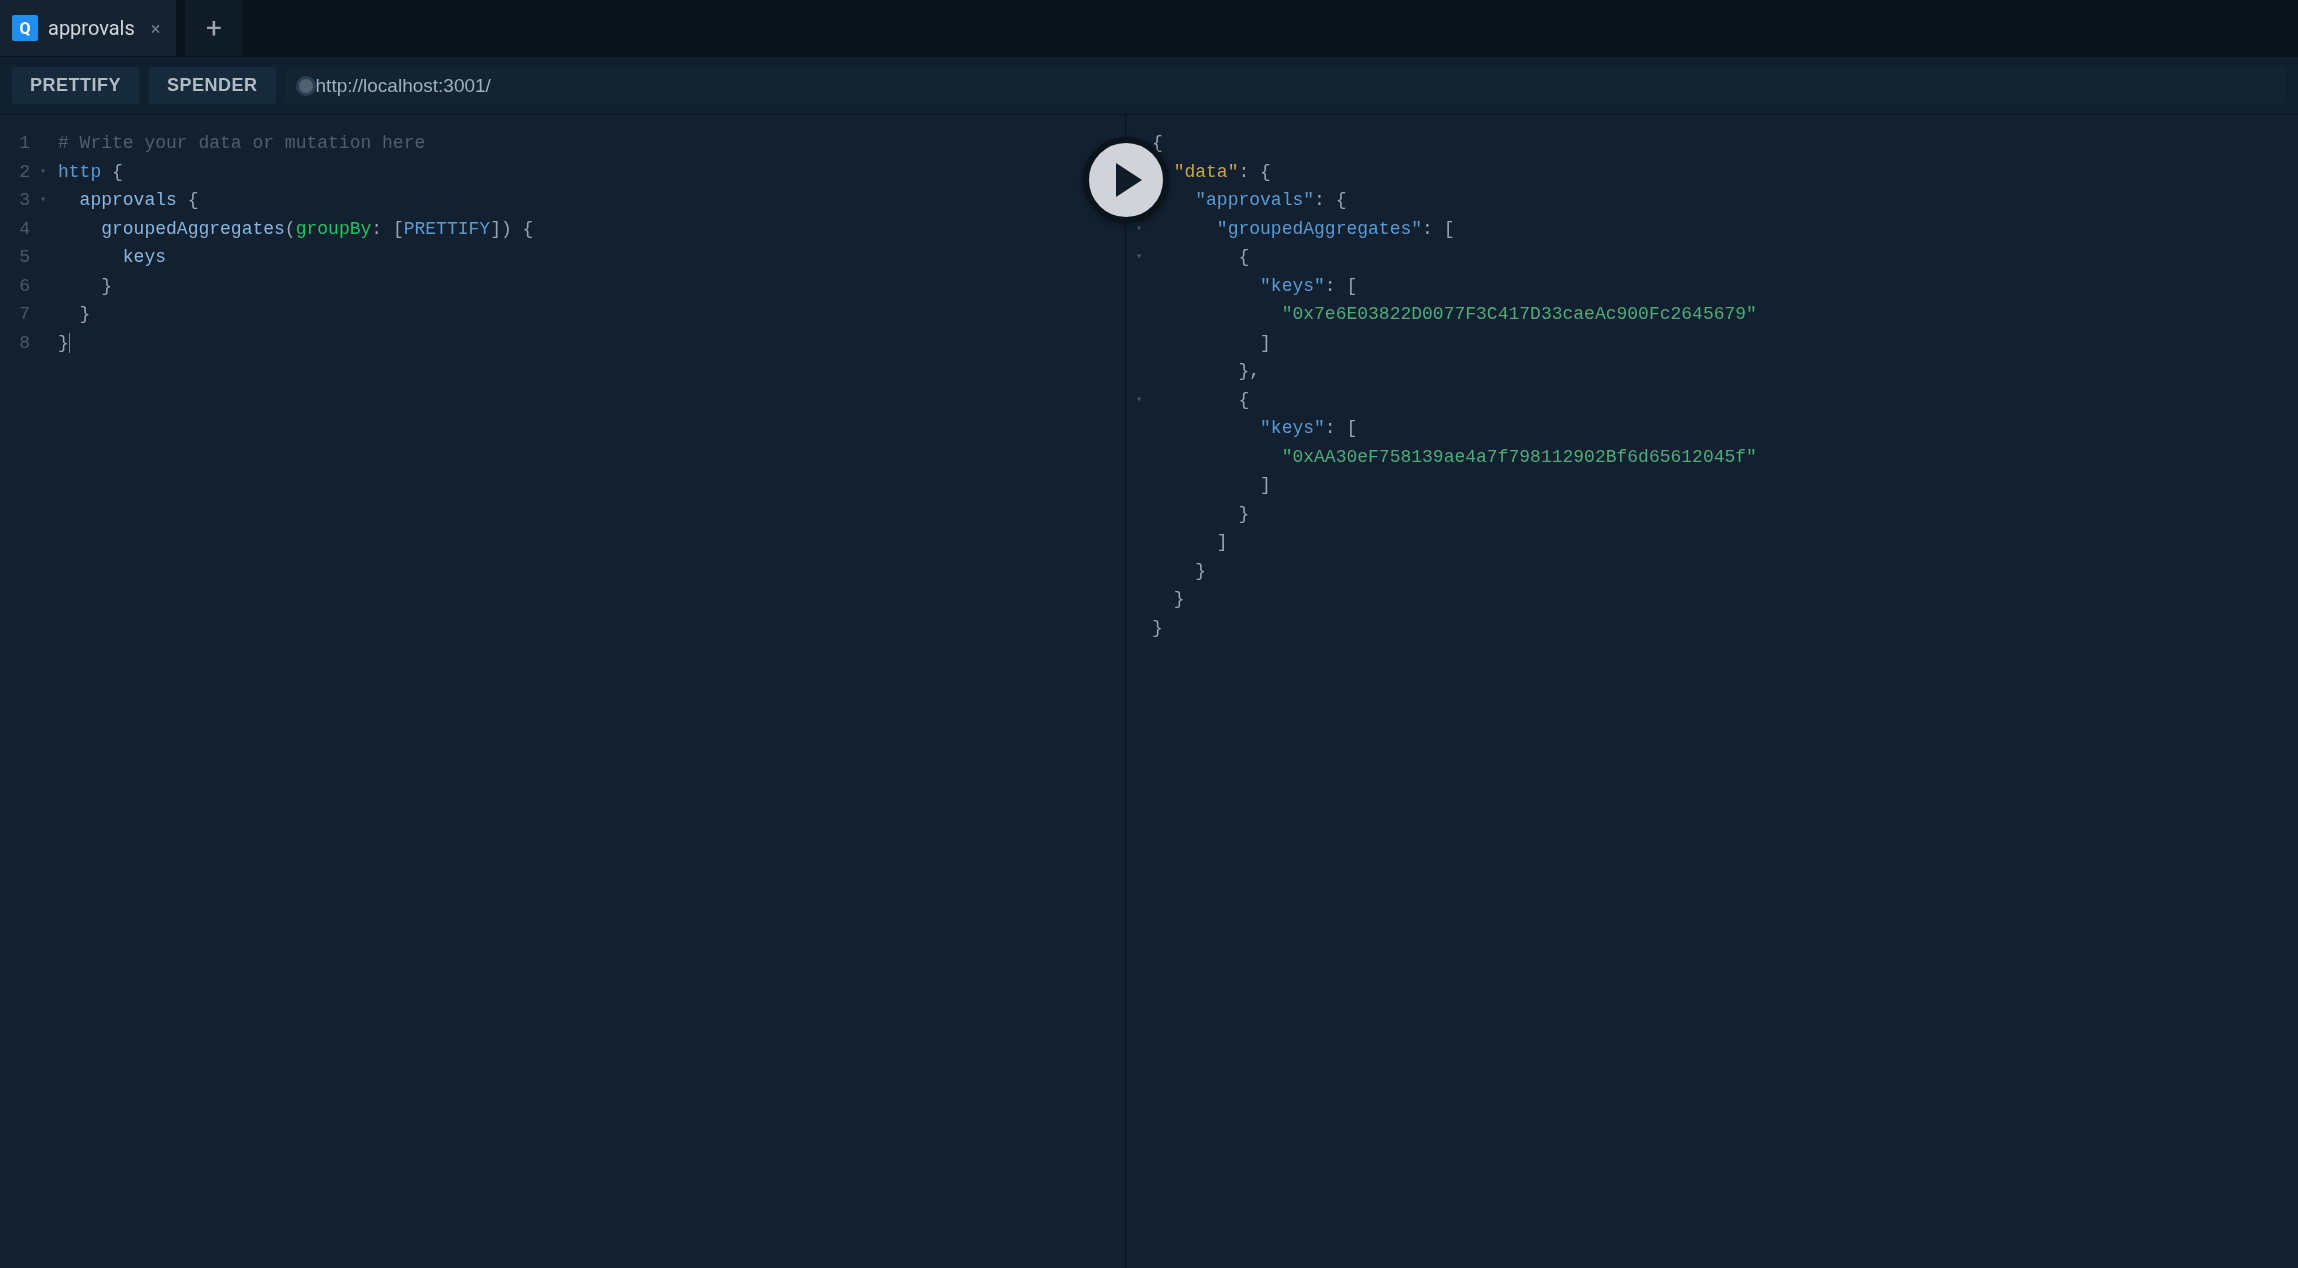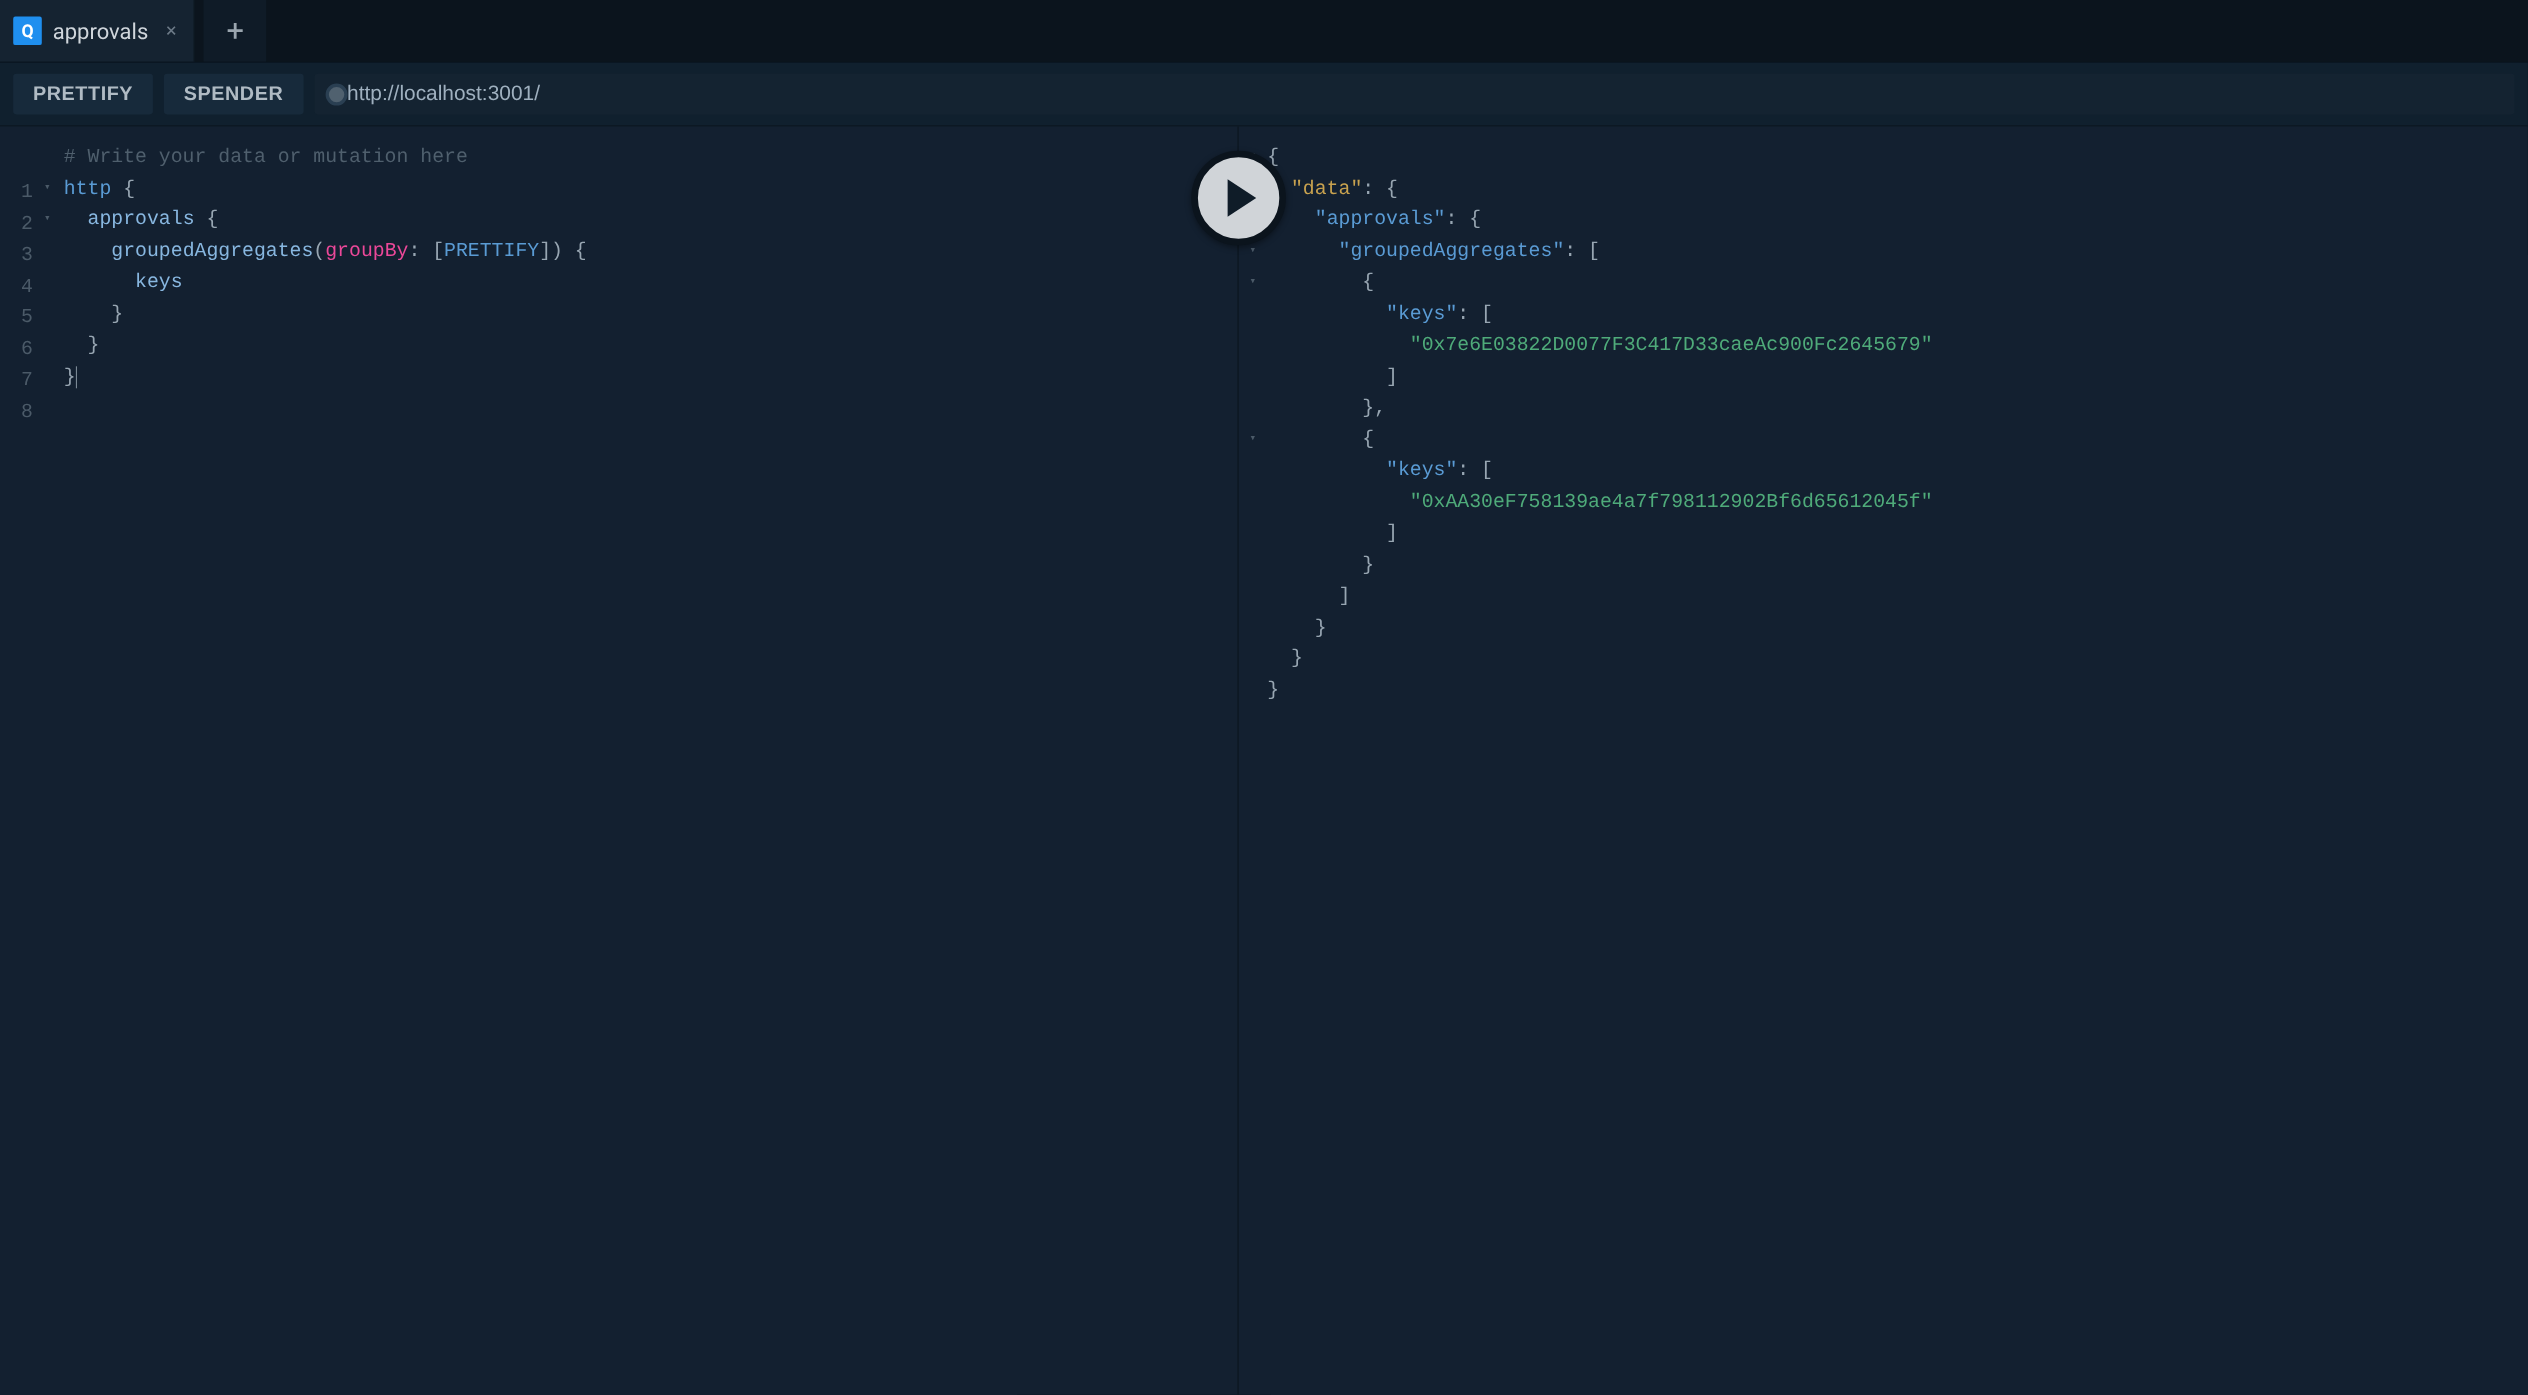--- a/index.html
+++ b/index.html
@@ -137,39 +137,38 @@
     flex: 1;
     display: flex;
   }
   .gutter {
     width: 40px;
     text-align: right;
     color: #4b5a68;
     padding-right: 10px;
     user-select: none;
     flex-shrink: 0;
-    margin-top: 32px;
   }
   .fold-gutter {
     width: 14px;
     color: #4b5a68;
     user-select: none;
     font-size: 10px;
     line-height: 28.5px;
     flex-shrink: 0;
   }
   .code {
     flex: 1;
     padding-left: 4px;
   }
   
   .c-comment { color: #4f5f6d; }
   .c-keyword { color: #5a9bd4; }
   .c-field   { color: #88b7e0; }
-  .c-attr    { color: #ec4899; }
+  .c-attr    { color: #22c55e; }
   .c-enum    { color: #5a9bd4; }
   .c-punct   { color: #98a6b2; }
   .c-key     { color: #5a9bd4; }
   .c-str     { color: #4fab7a; }
   .c-datakey { color: #c8a24f; }
   .cursor-line {
     border-right: 1px solid #7a8894;
     animation: blink 1.1s step-end infinite;
   }
   @keyframes blink { 50% { border-color: transparent; } }

